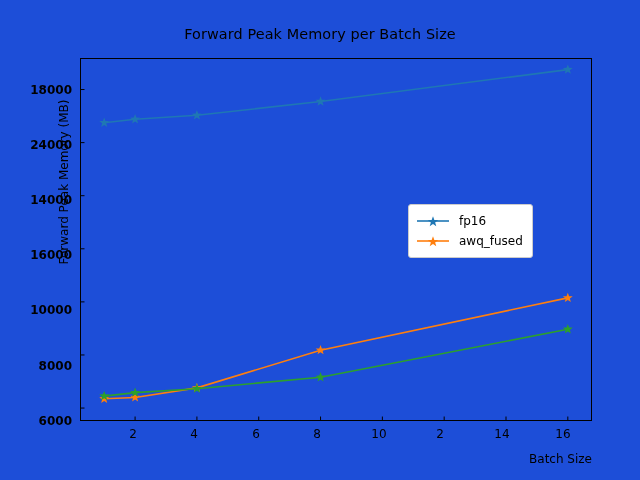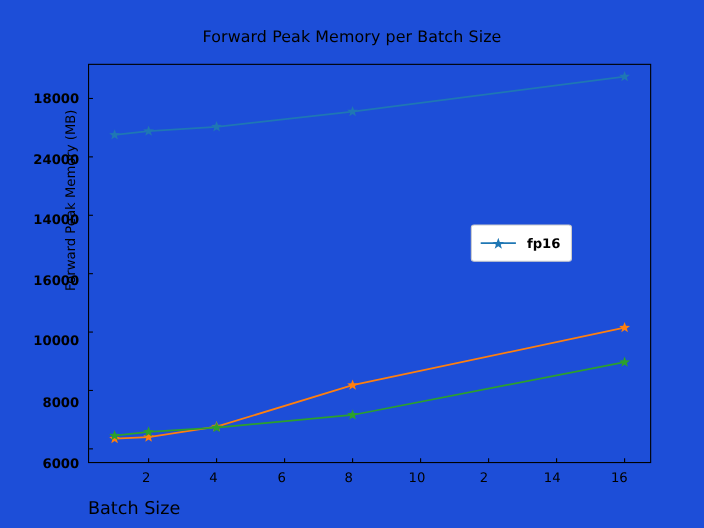--- a/index.html
+++ b/index.html
@@ -81,45 +81,44 @@
     left: 0;
     top: 428px;
     width: 640px;
     height: 16px;
   }
   #xlabel {
     position: absolute;
     left: 80px;
     top: 452px;
     width: 512px;
-    text-align: left;
-    font-size: 16px;
+    text-align: right;
+    font-size: 12px;
     color: #000000;
   }
   #ylabel {
     position: absolute;
     left: -96px;
     top: 175px;
     width: 320px;
     text-align: center;
     font-size: 12px;
     color: #000000;
     transform: rotate(-90deg);
     transform-origin: center center;
   }
   #legend {
     position: absolute;
-    left: 428px;
+    left: 408px;
     top: 204px;
     background: #ffffff;
     border: 0.8px solid #cccccc;
     border-radius: 3px;
     padding: 6px 9px 6px 7px;
     box-sizing: border-box;
-    font-weight: bold;
   }
   .legend-row {
     display: flex;
     align-items: center;
     height: 20px;
   }
   .legend-swatch {
     width: 34px;
     height: 14px;
     margin-right: 9px;
@@ -220,15 +219,24 @@
   <div id="legend">
     <div class="legend-row">
       <span class="legend-swatch">
         <svg width="34" height="14" viewBox="0 0 34 14">
           <line x1="1" y1="7" x2="33" y2="7" stroke="#1f77b4" stroke-width="1.6"></line>
           <path d="M17 2.2 L18.35 5.9 L22.3 6.0 L19.15 8.4 L20.3 12.2 L17 9.9 L13.7 12.2 L14.85 8.4 L11.7 6.0 L15.65 5.9 Z" fill="#1f77b4"></path>
         </svg>
       </span>
       <span class="legend-text">fp16</span>
     </div>
+    <div class="legend-row">
+      <span class="legend-swatch">
+        <svg width="34" height="14" viewBox="0 0 34 14">
+          <line x1="1" y1="7" x2="33" y2="7" stroke="#ff7f0e" stroke-width="1.6"></line>
+          <path d="M17 2.2 L18.35 5.9 L22.3 6.0 L19.15 8.4 L20.3 12.2 L17 9.9 L13.7 12.2 L14.85 8.4 L11.7 6.0 L15.65 5.9 Z" fill="#ff7f0e"></path>
+        </svg>
+      </span>
+      <span class="legend-text">awq_fused</span>
+    </div>
   </div>
 
 </div>
 
 </body></html>

